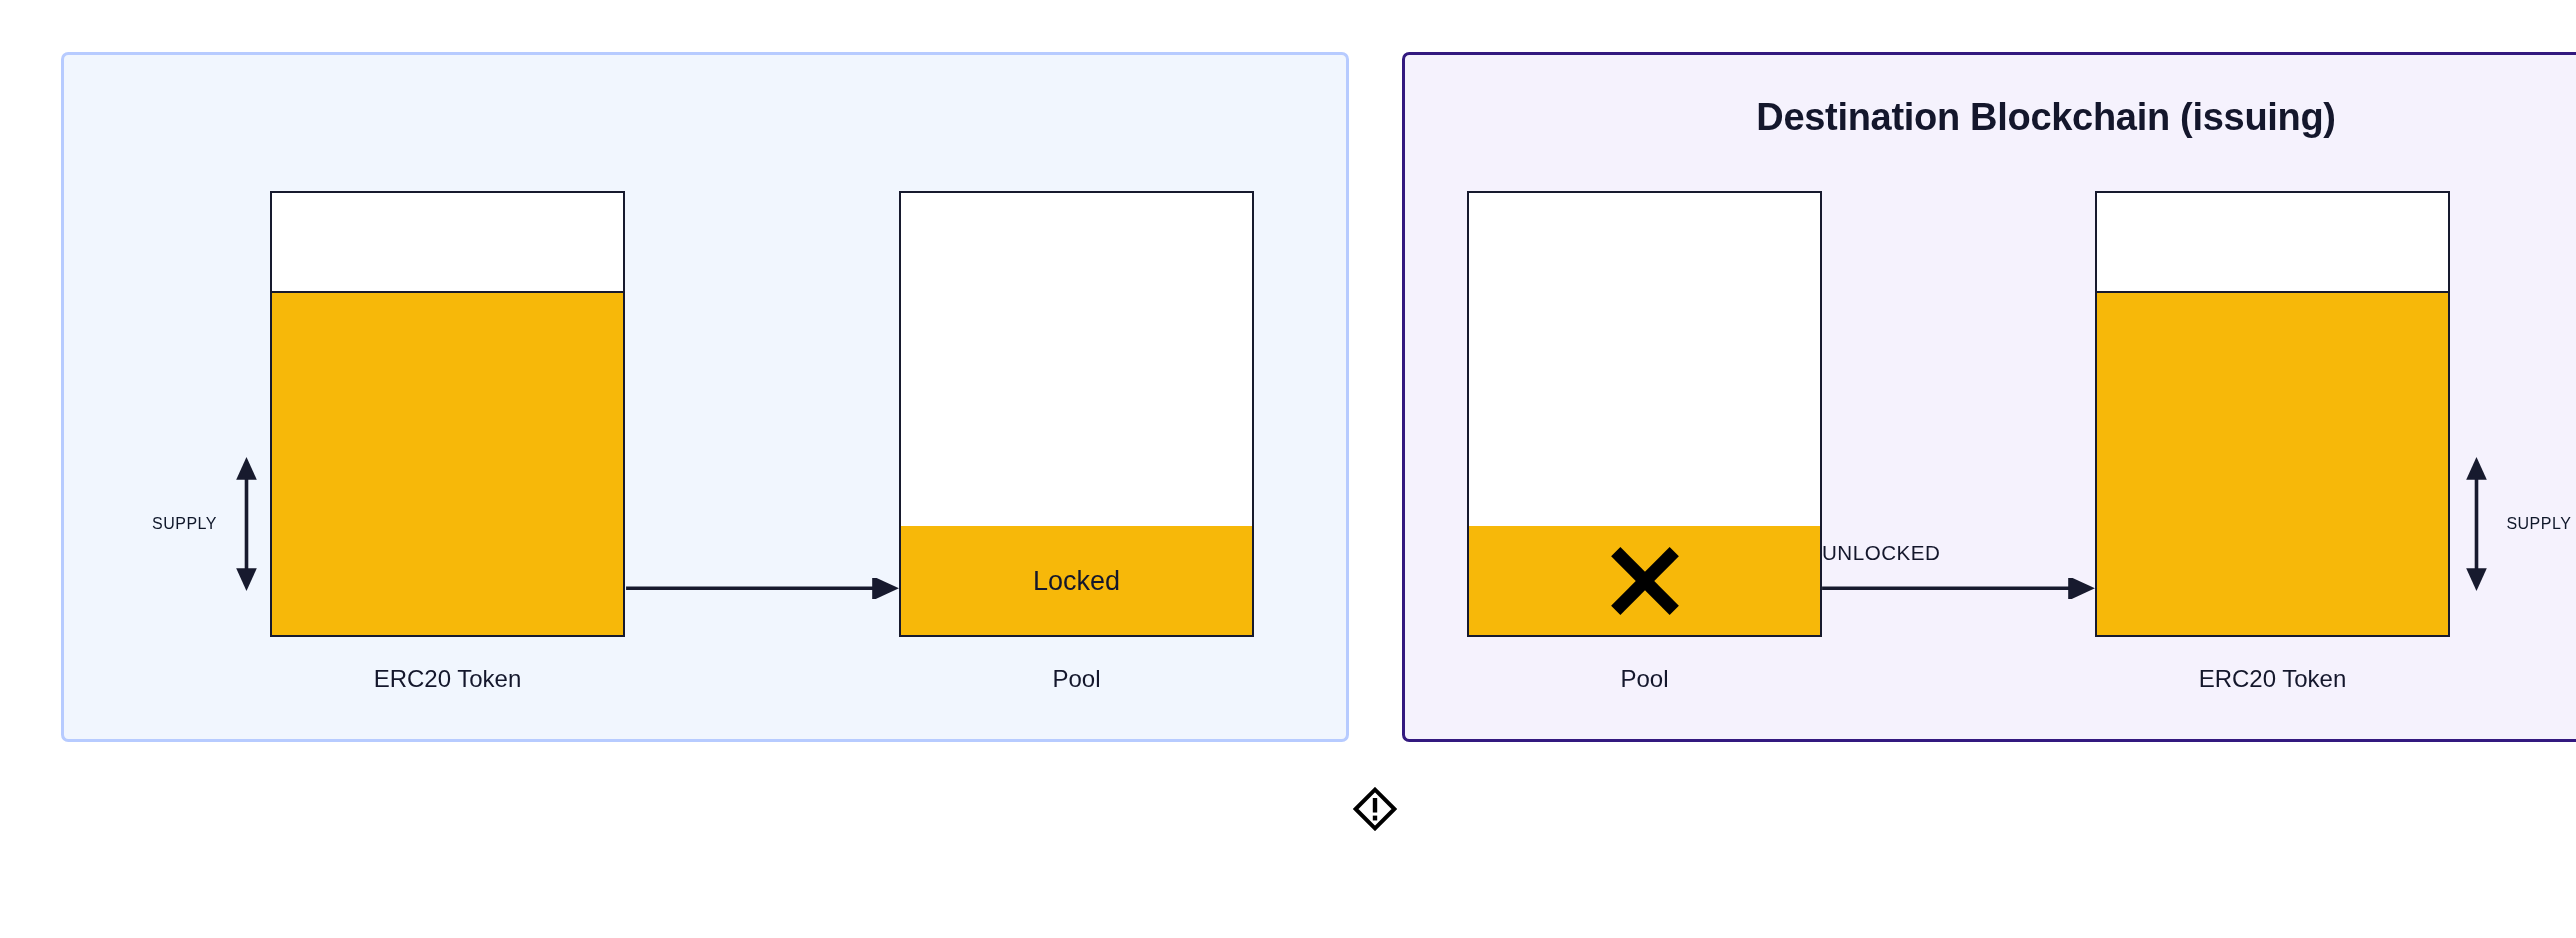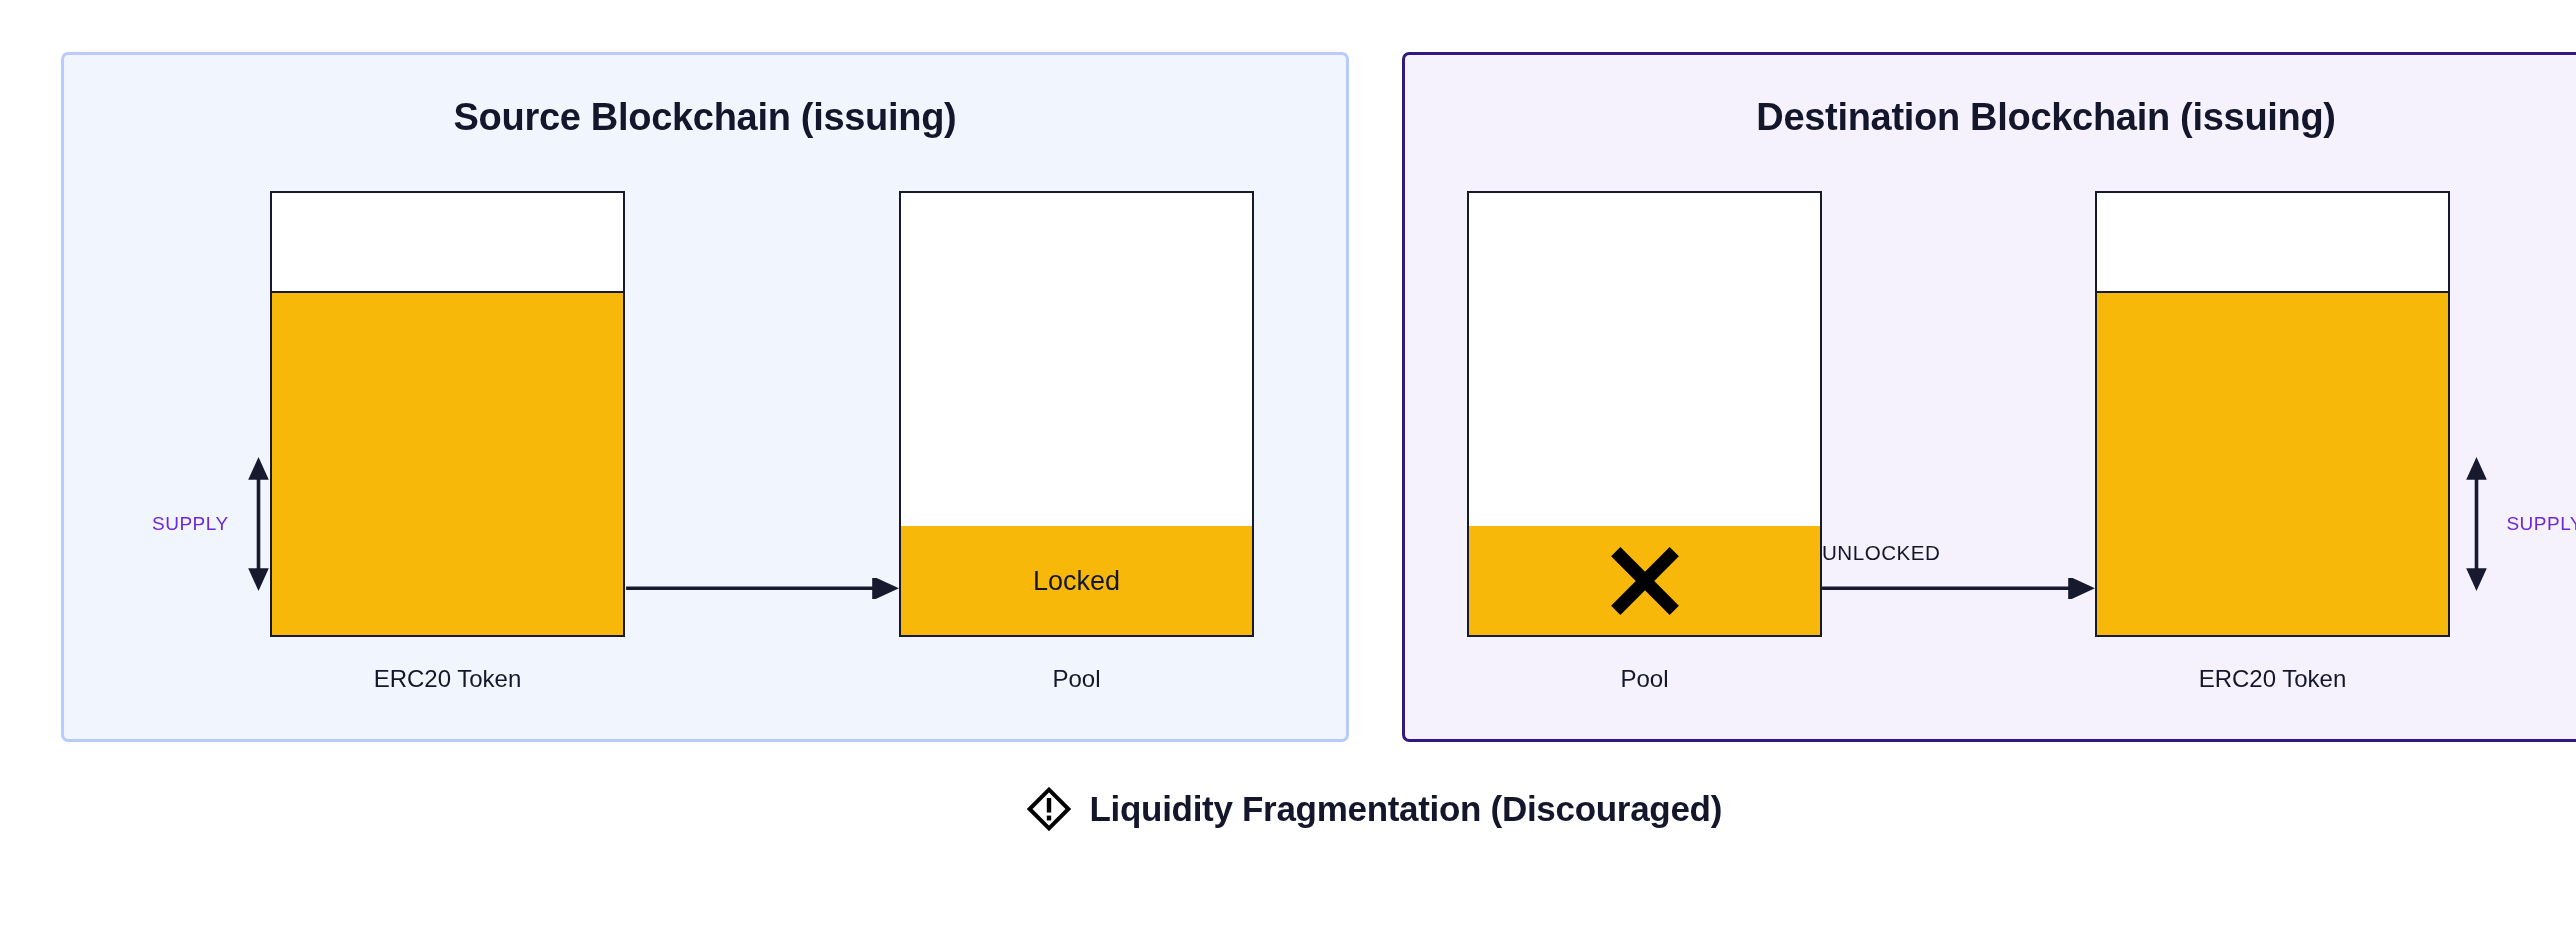--- a/index.html
+++ b/index.html
@@ -122,23 +122,23 @@
   
   .supply {
     position: absolute;
     display: flex;
     align-items: center;
     gap: 14.4px;
   }
   .supply--left { left: 88px; top: 402px; }
   .supply--right { left: 1056px; top: 402px; }
   .supply-text {
-    font-size: 19px;
+    font-size: 16px;
     letter-spacing: 0.5px;
-    color: #6d28d9;
+    color: #0f172a;
     white-space: nowrap;
   }
 
   
   .flow {
     position: absolute;
   }
   .flow-label {
     position: absolute;
     width: 100%;
@@ -169,21 +169,20 @@
     white-space: nowrap;
   }
 </style>
 </head>
 <body>
 
 <div class="stage">
 
   <div class="panel panel--source">
 
-    <div class="panel-title">Source Blockchain (issuing)</div>
 
     <div class="supply supply--left">
       <span class="supply-text">SUPPLY</span>
       <svg width="31" height="134" viewBox="0 0 60 260">
         <line x1="30" y1="28" x2="30" y2="232" stroke="#171a2e" stroke-width="7"></line>
         <polygon points="30,0 50,44 10,44" fill="#171a2e"></polygon>
         <polygon points="30,260 50,216 10,216" fill="#171a2e"></polygon>
       </svg>
     </div>
 
@@ -265,17 +264,16 @@
     </div>
 
   </div>
 
   <div class="footer">
     <svg width="44" height="44" viewBox="0 0 100 100">
       <polygon points="50,6 94,50 50,94 6,50" fill="none" stroke="#000000" stroke-width="9"></polygon>
       <rect x="45" y="25" width="10" height="33" fill="#000000"></rect>
       <rect x="45" y="65" width="10" height="11" fill="#000000"></rect>
     </svg>
-    <span class="footer-text">Liquidity Fragmentation (Discouraged)</span>
   </div>
 
 </div>
 
 
 </body></html>

